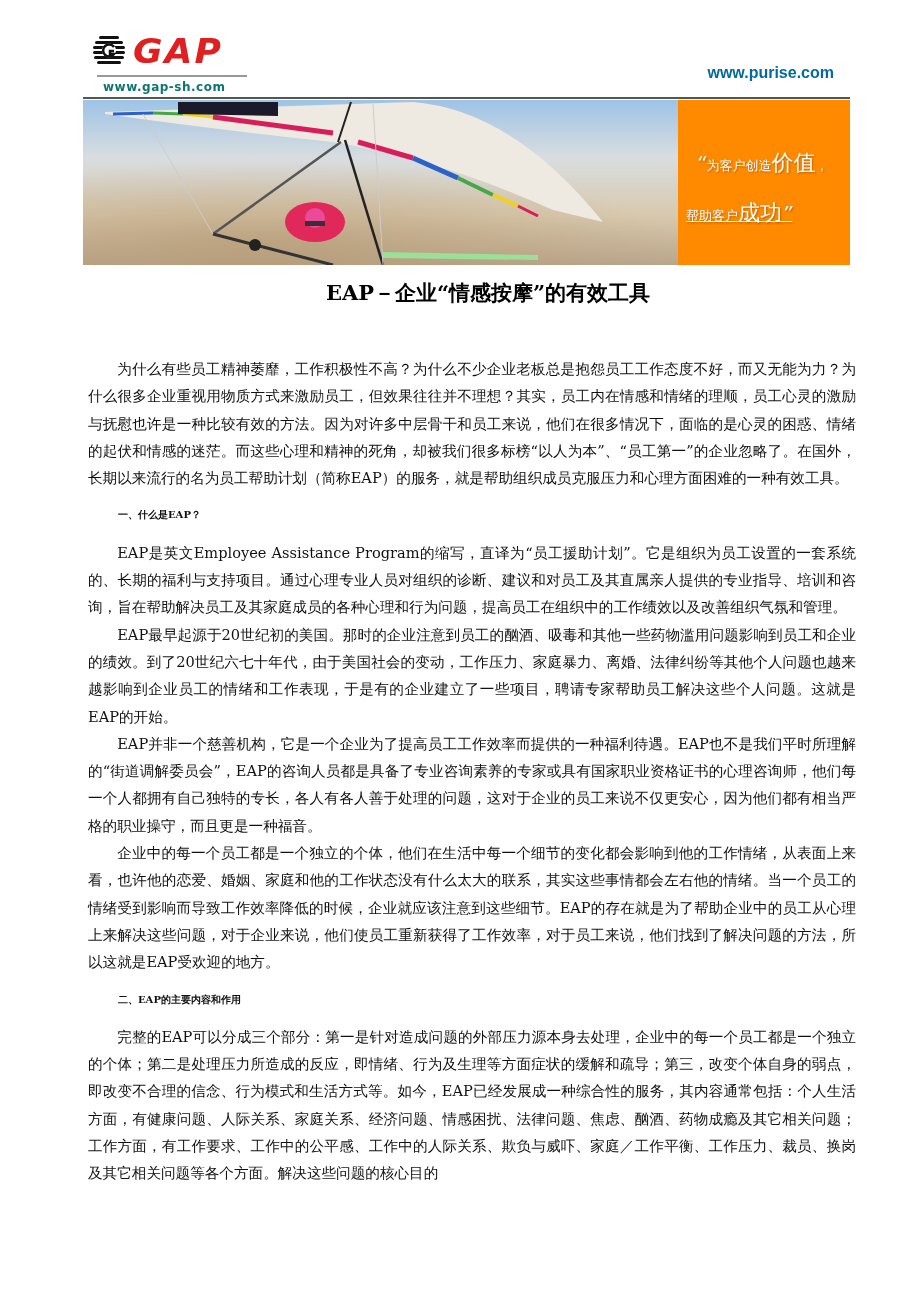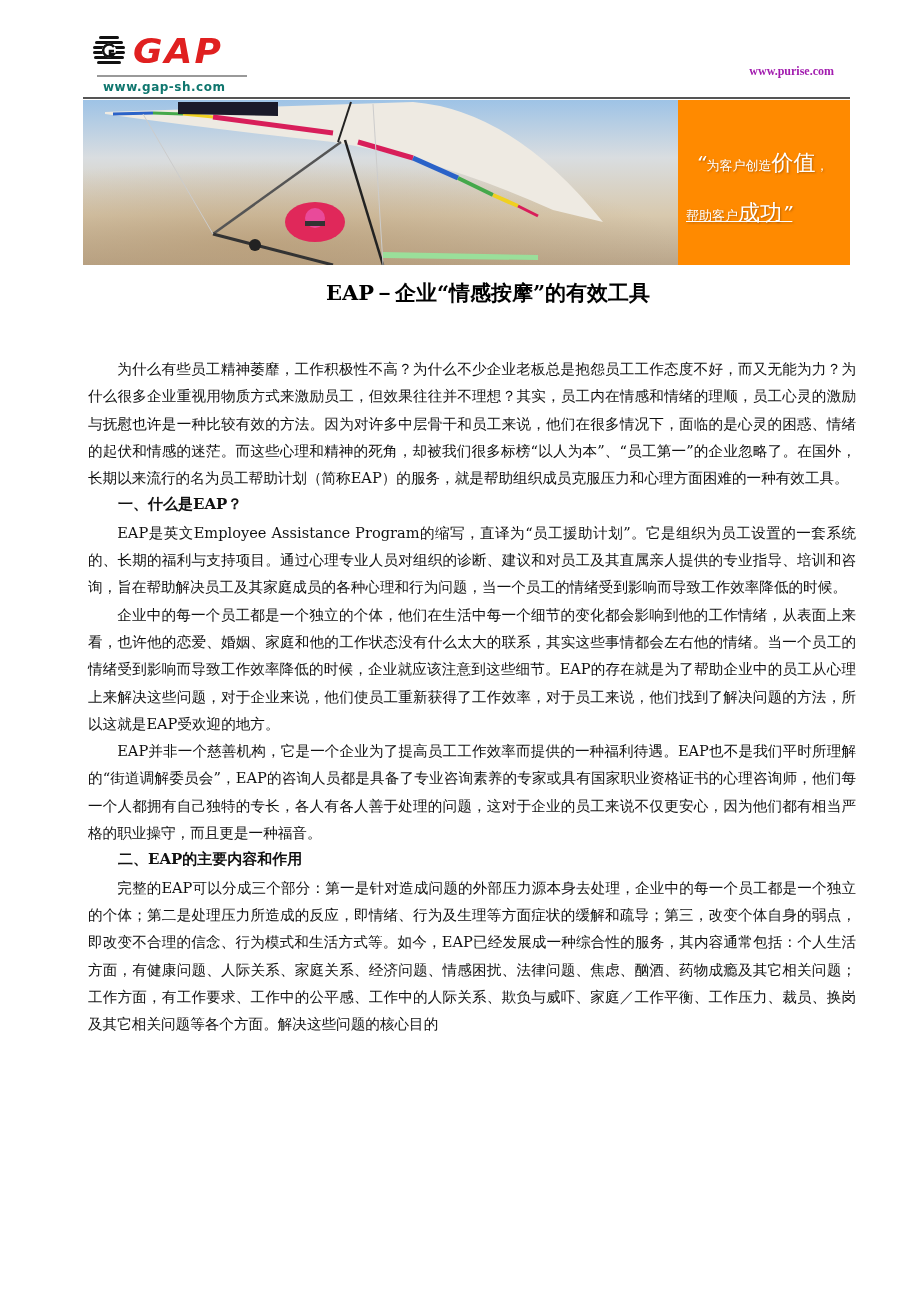--- a/index.html
+++ b/index.html
@@ -9,22 +9,22 @@
   
   .header { position: absolute; left: 81px; top: 22px; width: 767px; height: 78px; }
   .logo { position: absolute; left: 8px; top: 6px; width: 150px; height: 66px; }
   .logo-mark { position: absolute; left: 4px; top: 6px; width: 32px; height: 34px; }
   .logo-word { position: absolute; left: 44px; top: 4px; font-family: "DejaVu Sans", sans-serif;
                font-weight: bold; font-size: 36px; color: #e02020; letter-spacing: 2px;
                line-height: 40px; font-style: italic; transform: scaleY(0.95); }
   .logo-rule { position: absolute; left: 8px; top: 47px; width: 150px; height: 2px; background: #999; }
   .logo-url { position: absolute; left: 14px; top: 52px; font-family: "DejaVu Sans", sans-serif;
               font-weight: bold; font-size: 12px; color: #0f766e; letter-spacing: 0.5px; }
-  .site-link { position: absolute; right: 14px; top: 42px; font-family: Liberation Serif, serif;
-               font-weight: bold; font-size: 12px; color: #a21caf; text-decoration: none; }
+  .site-link { position: absolute; right: 14px; top: 42px; font-family: Liberation Sans, sans-serif;
+               font-weight: bold; font-size: 16px; color: #0369a1; text-decoration: none; }
   .header-rule { position: absolute; left: 83px; top: 97px; width: 767px; height: 2px; background: #555; }
 
   
   .banner { position: absolute; left: 83px; top: 100px; width: 767px; height: 165px; overflow: hidden; }
   .banner-photo { position: absolute; left: 0; top: 0; width: 595px; height: 165px;
      background: linear-gradient(180deg, #9ec3e6 0%, #d9dde0 35%, #d8c9ae 70%, #b9a58a 100%); }
   .banner-photo .haze { position:absolute; left:0; top:60px; width:595px; height:105px;
      background: radial-gradient(ellipse at 30% 80%, rgba(180,150,110,0.6), rgba(255,255,255,0) 70%); }
   .banner-slogan { position: absolute; left: 595px; top: 0; width: 172px; height: 165px; background: #ff8a00; }
   .slogan-line1 { position: absolute; left: 18px; top: 48px; color: #fff; font-family: "DejaVu Sans", sans-serif;
@@ -35,21 +35,21 @@
   .quote-mark { font-size: 20px; font-style: italic; }
 
   
   .doc-title { position: absolute; left: 0; top: 279px; width: 920px; text-align: center;
      font-family: "DejaVu Serif", "Liberation Serif", serif; font-weight: bold; font-size: 21px; color: #000; padding-left: 28px; }
 
   
   .article { position: absolute; left: 88px; top: 355px; width: 768px;
      font-size: 14.6px; line-height: 27.3px; color: #111; text-align: justify; }
   .article p { margin: 0; text-indent: 2em; }
-  .article h2 { margin: 0; font-size: 15px; font-weight: bold; text-indent: 2em; line-height: 27.3px; }
+  .article h2 { margin: 10px; font-size: 10px; font-weight: bold; text-indent: 2em; line-height: 27.3px; }
 </style>
 </head>
 <body>
 
 <div class="header">
   <div class="logo">
     <svg class="logo-mark" viewBox="0 0 32 34">
       <g fill="#111">
         <rect x="6" y="2" width="20" height="3" rx="1.5"></rect>
         <rect x="2" y="7" width="28" height="3" rx="1.5"></rect>
@@ -110,18 +110,19 @@
       <span>帮助客户</span><span class="big">成功</span><span class="quote-mark">”</span>
     </div>
   </div>
 </div>
 
 <div class="doc-title">EAP－企业“情感按摩”的有效工具</div>
 
 <div class="article">
   <p>为什么有些员工精神萎靡，工作积极性不高？为什么不少企业老板总是抱怨员工工作态度不好，而又无能为力？为什么很多企业重视用物质方式来激励员工，但效果往往并不理想？其实，员工内在情感和情绪的理顺，员工心灵的激励与抚慰也许是一种比较有效的方法。因为对许多中层骨干和员工来说，他们在很多情况下，面临的是心灵的困惑、情绪的起伏和情感的迷茫。而这些心理和精神的死角，却被我们很多标榜“以人为本”、“员工第一”的企业忽略了。在国外，长期以来流行的名为员工帮助计划（简称EAP）的服务，就是帮助组织成员克服压力和心理方面困难的一种有效工具。</p>
   <h2>一、什么是EAP？</h2>
-  <p>EAP是英文Employee Assistance Program的缩写，直译为“员工援助计划”。它是组织为员工设置的一套系统的、长期的福利与支持项目。通过心理专业人员对组织的诊断、建议和对员工及其直属亲人提供的专业指导、培训和咨询，旨在帮助解决员工及其家庭成员的各种心理和行为问题，当一个员工的情绪受到影响而导致工作效率降低的时候。</p>
+  <p>EAP是英文Employee Assistance Program的缩写，直译为“员工援助计划”。它是组织为员工设置的一套系统的、长期的福利与支持项目。通过心理专业人员对组织的诊断、建议和对员工及其直属亲人提供的专业指导、培训和咨询，旨在帮助解决员工及其家庭成员的各种心理和行为问题，提高员工在组织中的工作绩效以及改善组织气氛和管理。</p>
+  <p>EAP最早起源于20世纪初的美国。那时的企业注意到员工的酗酒、吸毒和其他一些药物滥用问题影响到员工和企业的绩效。到了20世纪六七十年代，由于美国社会的变动，工作压力、家庭暴力、离婚、法律纠纷等其他个人问题也越来越影响到企业员工的情绪和工作表现，于是有的企业建立了一些项目，聘请专家帮助员工解决这些个人问题。这就是EAP的开始。</p>
+  <p>EAP并非一个慈善机构，它是一个企业为了提高员工工作效率而提供的一种福利待遇。EAP也不是我们平时所理解的“街道调解委员会”，EAP的咨询人员都是具备了专业咨询素养的专家或具有国家职业资格证书的心理咨询师，他们每一个人都拥有自己独特的专长，各人有各人善于处理的问题，这对于企业的员工来说不仅更安心，因为他们都有相当严格的职业操守，而且更是一种福音。</p>
   <p>企业中的每一个员工都是一个独立的个体，他们在生活中每一个细节的变化都会影响到他的工作情绪，从表面上来看，也许他的恋爱、婚姻、家庭和他的工作状态没有什么太大的联系，其实这些事情都会左右他的情绪。当一个员工的情绪受到影响而导致工作效率降低的时候，企业就应该注意到这些细节。EAP的存在就是为了帮助企业中的员工从心理上来解决这些问题，对于企业来说，他们使员工重新获得了工作效率，对于员工来说，他们找到了解决问题的方法，所以这就是EAP受欢迎的地方。</p>
-  <p>EAP并非一个慈善机构，它是一个企业为了提高员工工作效率而提供的一种福利待遇。EAP也不是我们平时所理解的“街道调解委员会”，EAP的咨询人员都是具备了专业咨询素养的专家或具有国家职业资格证书的心理咨询师，他们每一个人都拥有自己独特的专长，各人有各人善于处理的问题，这对于企业的员工来说不仅更安心，因为他们都有相当严格的职业操守，而且更是一种福音。</p>
   <h2>二、EAP的主要内容和作用</h2>
   <p>完整的EAP可以分成三个部分：第一是针对造成问题的外部压力源本身去处理，企业中的每一个员工都是一个独立的个体；第二是处理压力所造成的反应，即情绪、行为及生理等方面症状的缓解和疏导；第三，改变个体自身的弱点，即改变不合理的信念、行为模式和生活方式等。如今，EAP已经发展成一种综合性的服务，其内容通常包括：个人生活方面，有健康问题、人际关系、家庭关系、经济问题、情感困扰、法律问题、焦虑、酗酒、药物成瘾及其它相关问题；工作方面，有工作要求、工作中的公平感、工作中的人际关系、欺负与威吓、家庭／工作平衡、工作压力、裁员、换岗及其它相关问题等各个方面。解决这些问题的核心目的</p>
 </div>
 
 </body></html>

